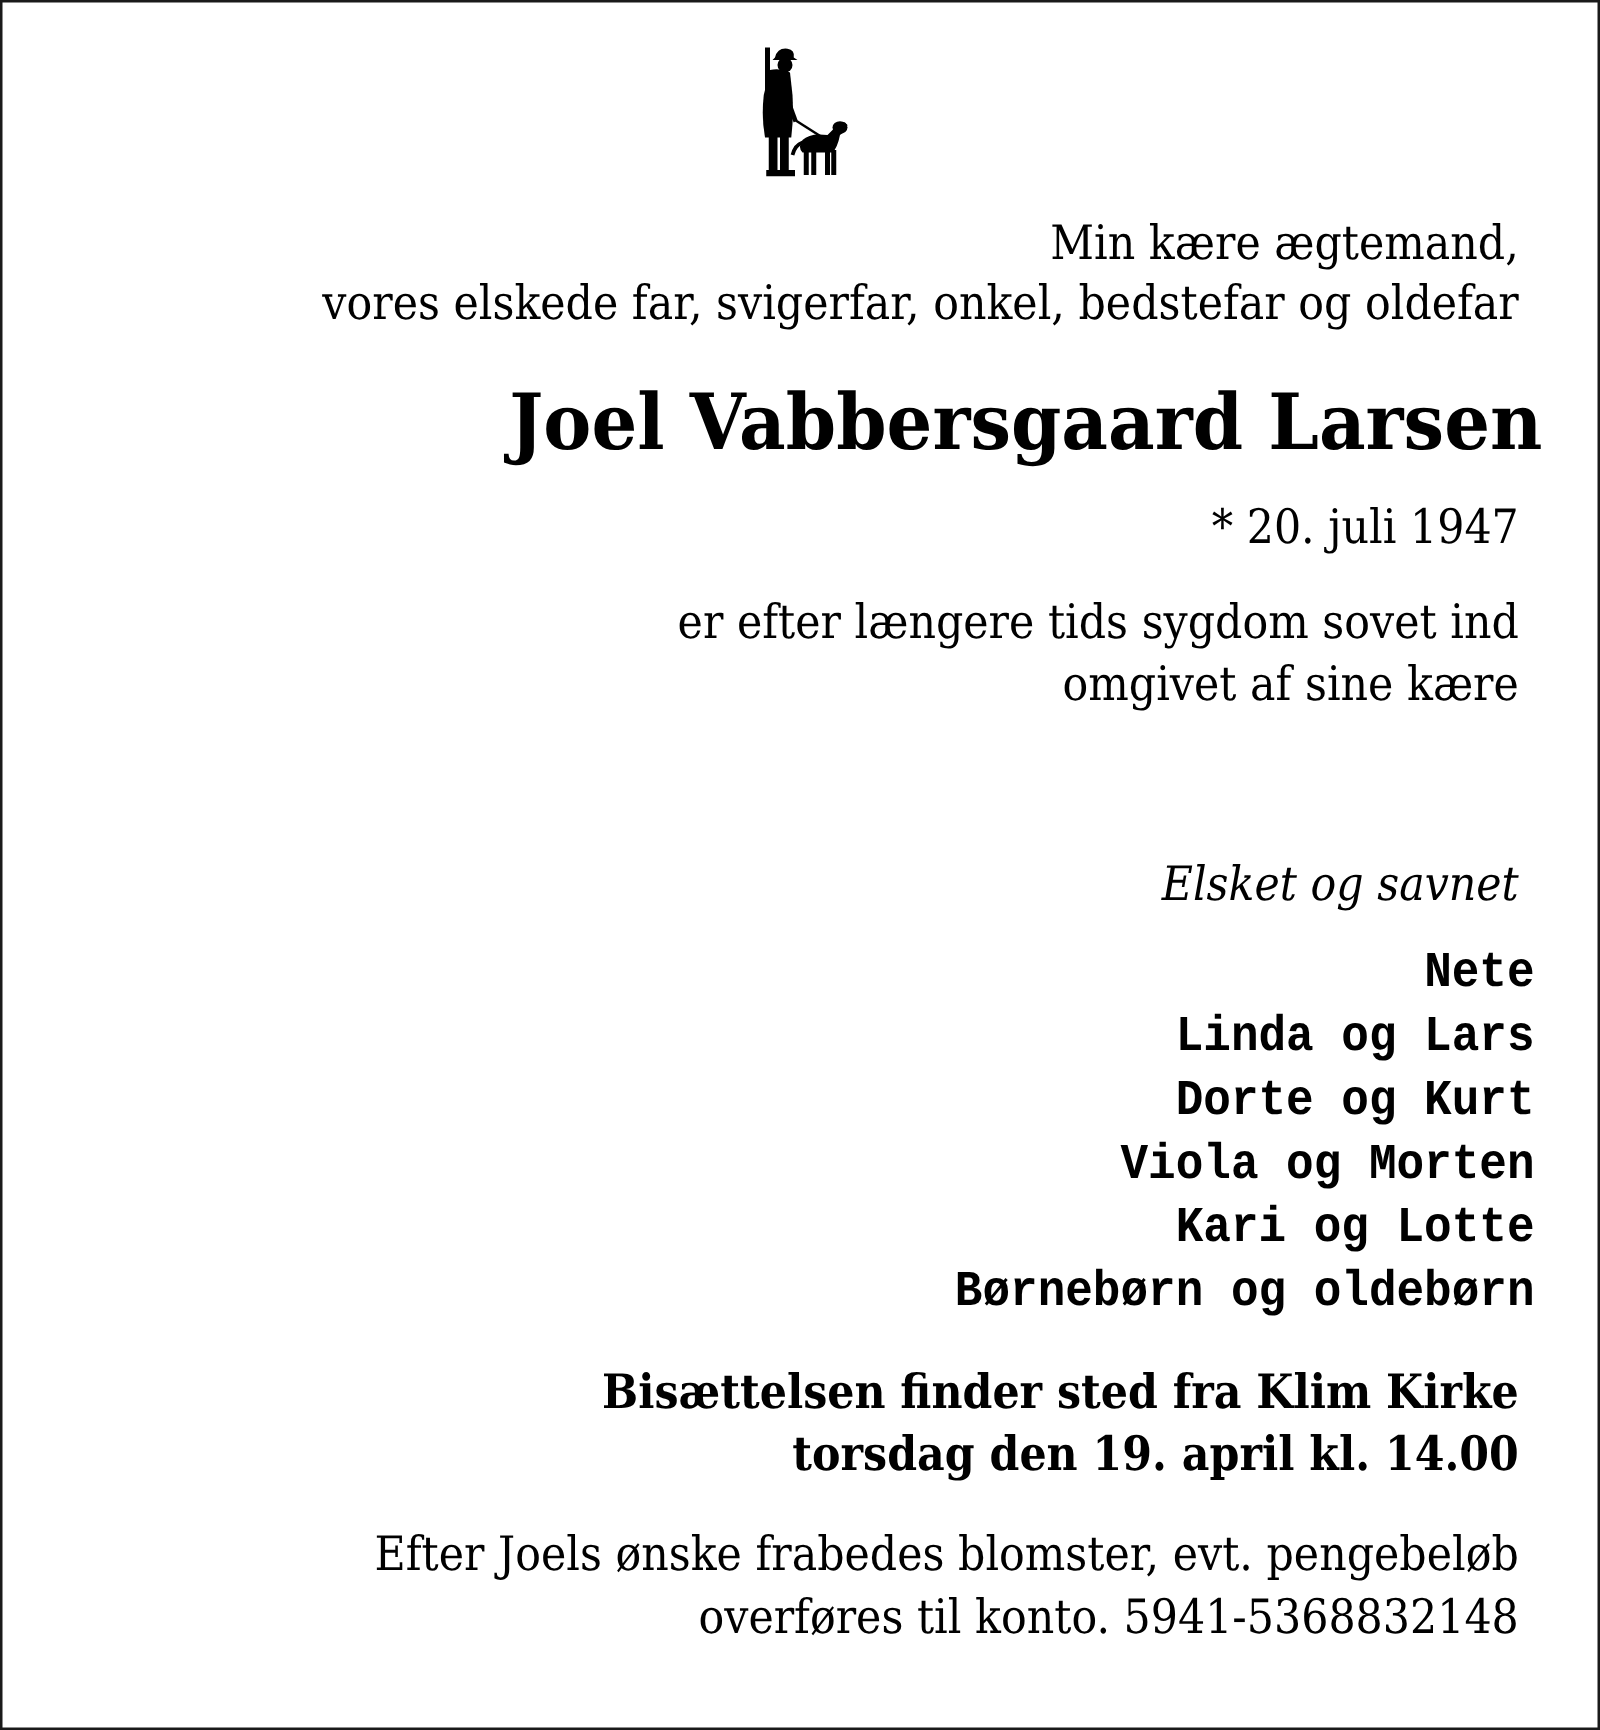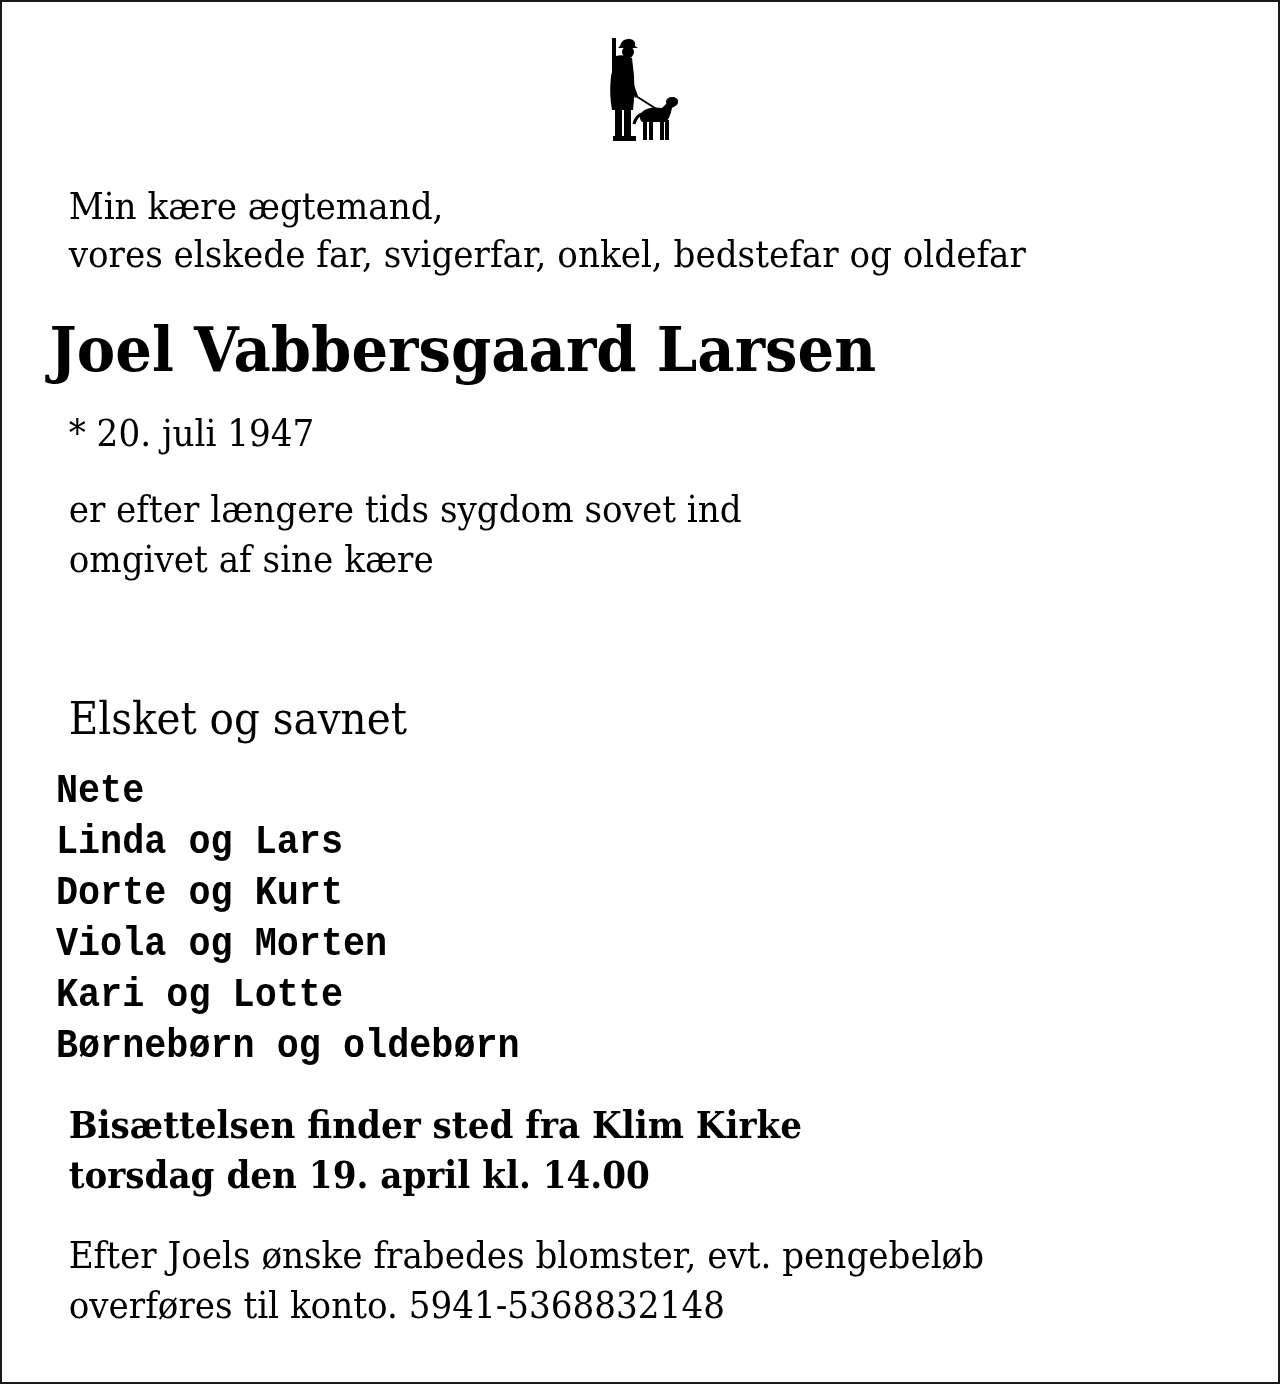--- a/index.html
+++ b/index.html
@@ -18,24 +18,23 @@
       width: 1280px;
       height: 1384px;
       border: 2px solid #1a1a1a;
       background: #ffffff;
       color: #000000;
       font-family: "DejaVu Serif", "Liberation Serif", serif;
       text-align: center;
     }
     .block {
       position: absolute;
-      left: 3px;
+      left: 17px;
       right: 0;
-      text-align: left;
-      margin-top: 12px;
+      text-align: right;
     }
     .line {
       display: block;
       white-space: nowrap;
     }
     .icon-wrap {
       position: absolute;
       left: 600px;
       top: 34px;
       width: 80px;
@@ -67,22 +66,23 @@
     }
     .passed .line { transform: scaleX(0.9); }
     .place-date {
       top: 598px;
       font-size: 38px;
       line-height: 54px;
     }
     .place-date .line { transform: scaleX(0.9); }
     .tagline {
       top: 678px;
-      font-size: 45px;
+      font-size: 38px;
       line-height: 54px;
+      font-style: italic;
     }
     .tagline .line { transform: scaleX(0.9); }
     .family {
       top: 752px;
       font-size: 40px;
       line-height: 51px;
       font-weight: bold;
       font-family: Liberation Mono, monospace;
     }
     .family .line { transform: scaleX(0.92); }

